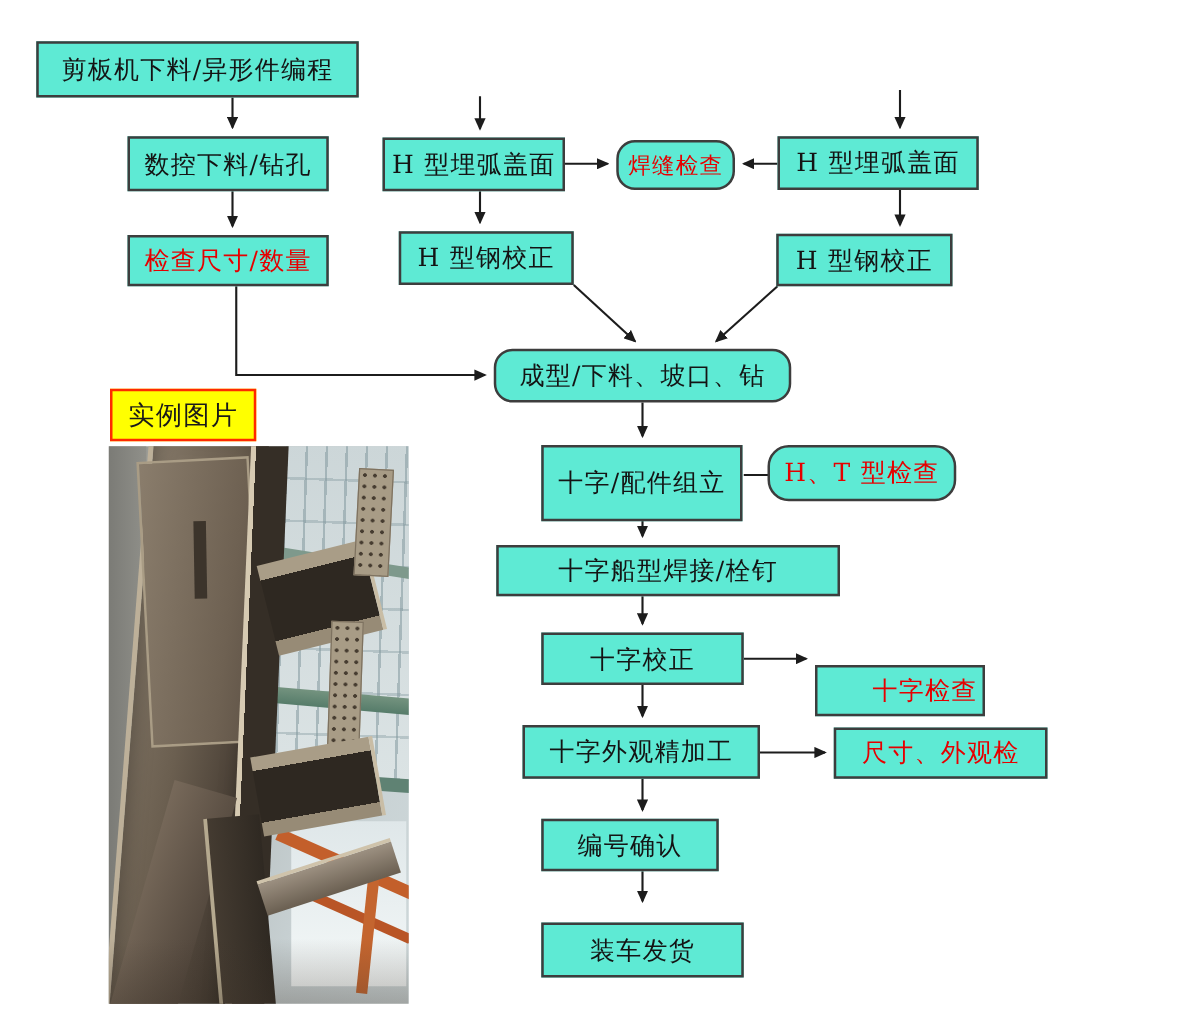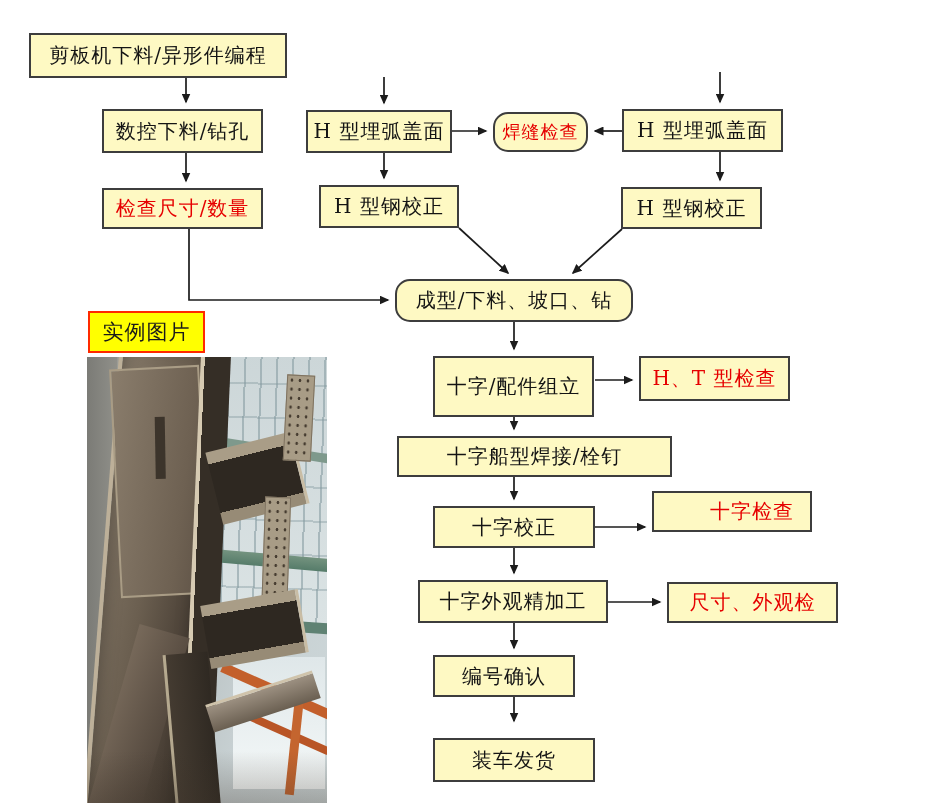--- a/index.html
+++ b/index.html
@@ -1,21 +1,21 @@
 <!DOCTYPE html>
 <html><head>
 <meta charset="utf-8">
 <style>
   html,body{margin:0;padding:0;background:#fff;}
   #canvas{
     position:relative;width:950px;height:810px;background:#ffffff;overflow:hidden;
     font-family:"DejaVu Serif","Liberation Serif",serif;
   }
   .node{
-    position:absolute;box-sizing:border-box;background:#fef9c3;
+    position:absolute;box-sizing:border-box;background:#5eead4;
     border:2px solid #3d3d3d;display:flex;align-items:center;justify-content:center;
     font-size:20px;color:#141414;letter-spacing:1px;white-space:nowrap;
   }
   .node.red{color:#e60000;}
   #flow-svg{position:absolute;left:0;top:0;width:950px;height:810px;}
   .edge{stroke:#1c1c1c;stroke-width:1.7;fill:none;}
   .photo-label{
     position:absolute;left:88px;top:311px;width:117px;height:42px;box-sizing:border-box;
     background:#ffff00;border:2px solid #ff2a00;display:flex;align-items:center;justify-content:center;
     font-size:21px;color:#1a1a1a;letter-spacing:1px;
@@ -111,27 +111,27 @@
   <div class="node" style="left:622px;top:109px;width:161px;height:43px;">H 型埋弧盖面</div>
 
   <div class="node" style="left:319px;top:185px;width:140px;height:43px;">H 型钢校正</div>
 
   <div class="node" style="left:621px;top:187px;width:141px;height:42px;">H 型钢校正</div>
 
   <div class="node" style="left:395px;top:279px;width:238px;height:43px;border-radius:15px;">成型/下料、坡口、钻</div>
 
   <div class="node" style="left:433px;top:356px;width:161px;height:61px;">十字/配件组立</div>
 
-  <div class="node red" style="left:639px;top:356px;width:151px;height:45px;">H、T 型检查</div>
+  <div class="node red" style="left:614px;top:356px;width:151px;height:45px;border-radius:17px;">H、T 型检查</div>
 
   <div class="node" style="left:397px;top:436px;width:275px;height:41px;">十字船型焊接/栓钉</div>
 
   <div class="node" style="left:433px;top:506px;width:162px;height:42px;">十字校正</div>
 
-  <div class="node red" style="left:652px;top:491px;width:160px;height:41px;padding-left:40px;">十字检查</div>
+  <div class="node red" style="left:652px;top:532px;width:136px;height:41px;padding-left:40px;">十字检查</div>
 
   <div class="node" style="left:418px;top:580px;width:190px;height:43px;">十字外观精加工</div>
 
   <div class="node red" style="left:667px;top:582px;width:171px;height:41px;">尺寸、外观检</div>
 
   <div class="node" style="left:433px;top:655px;width:142px;height:42px;">编号确认</div>
 
   <div class="node" style="left:433px;top:738px;width:162px;height:44px;">装车发货</div>
 
   <div class="photo-label">实例图片</div>

